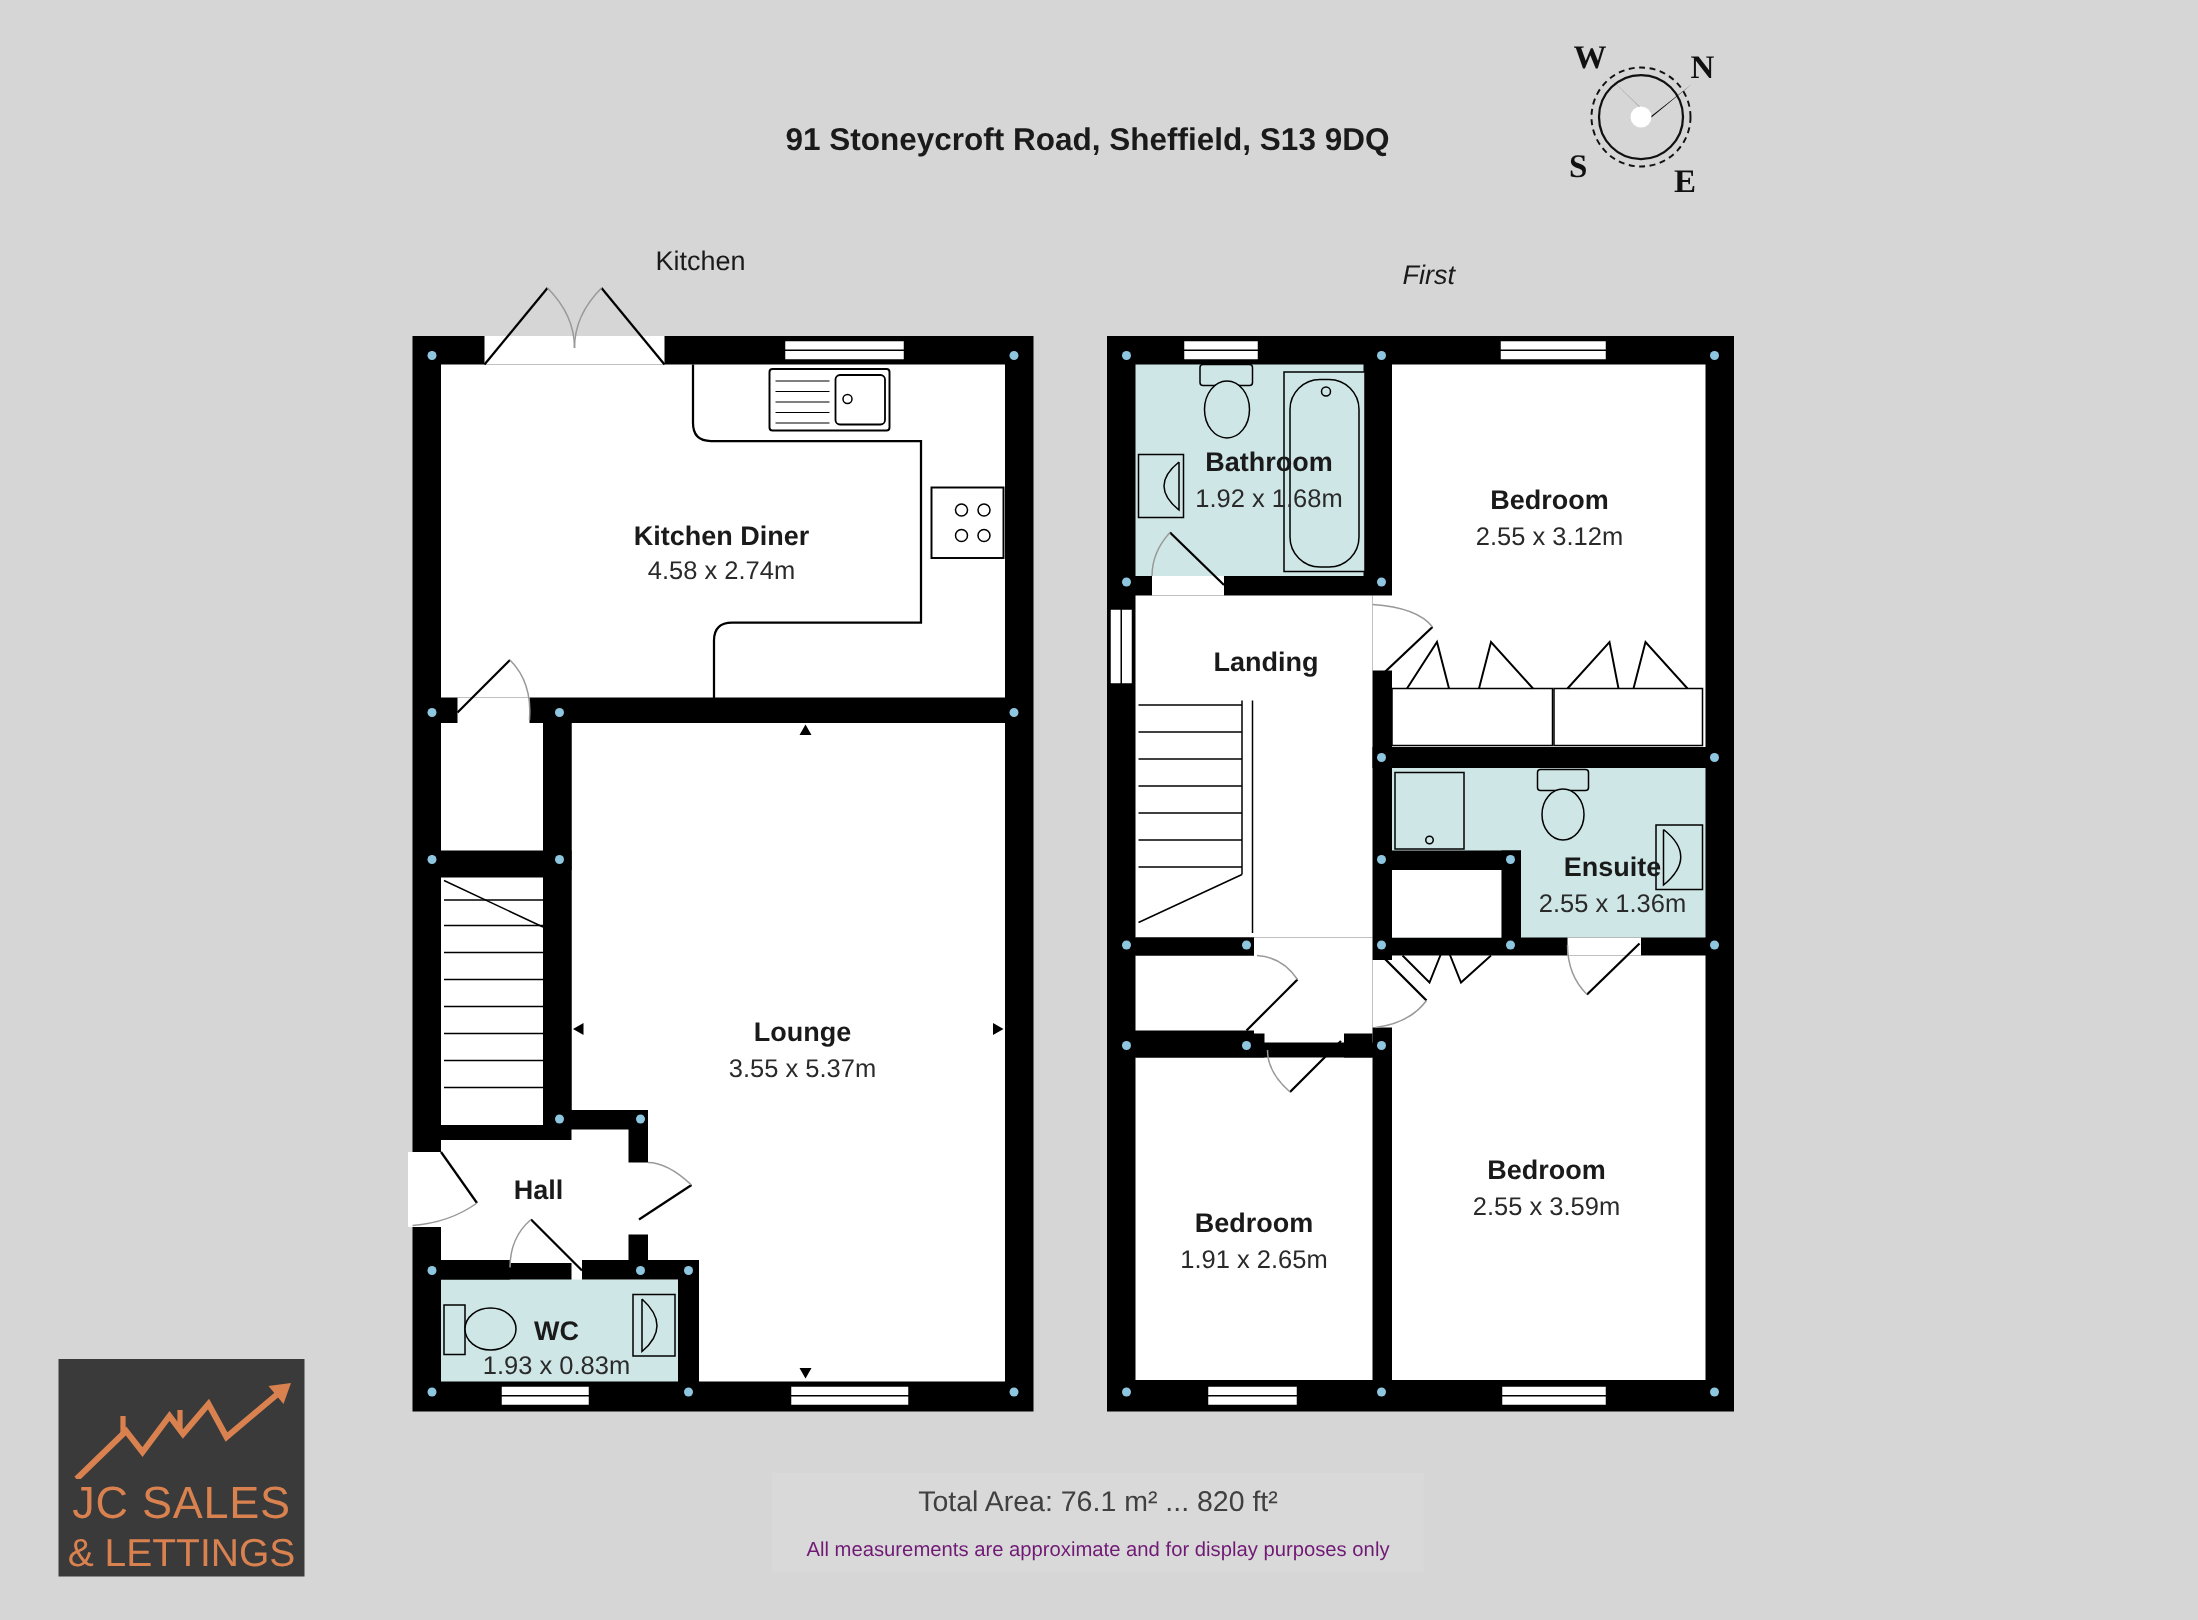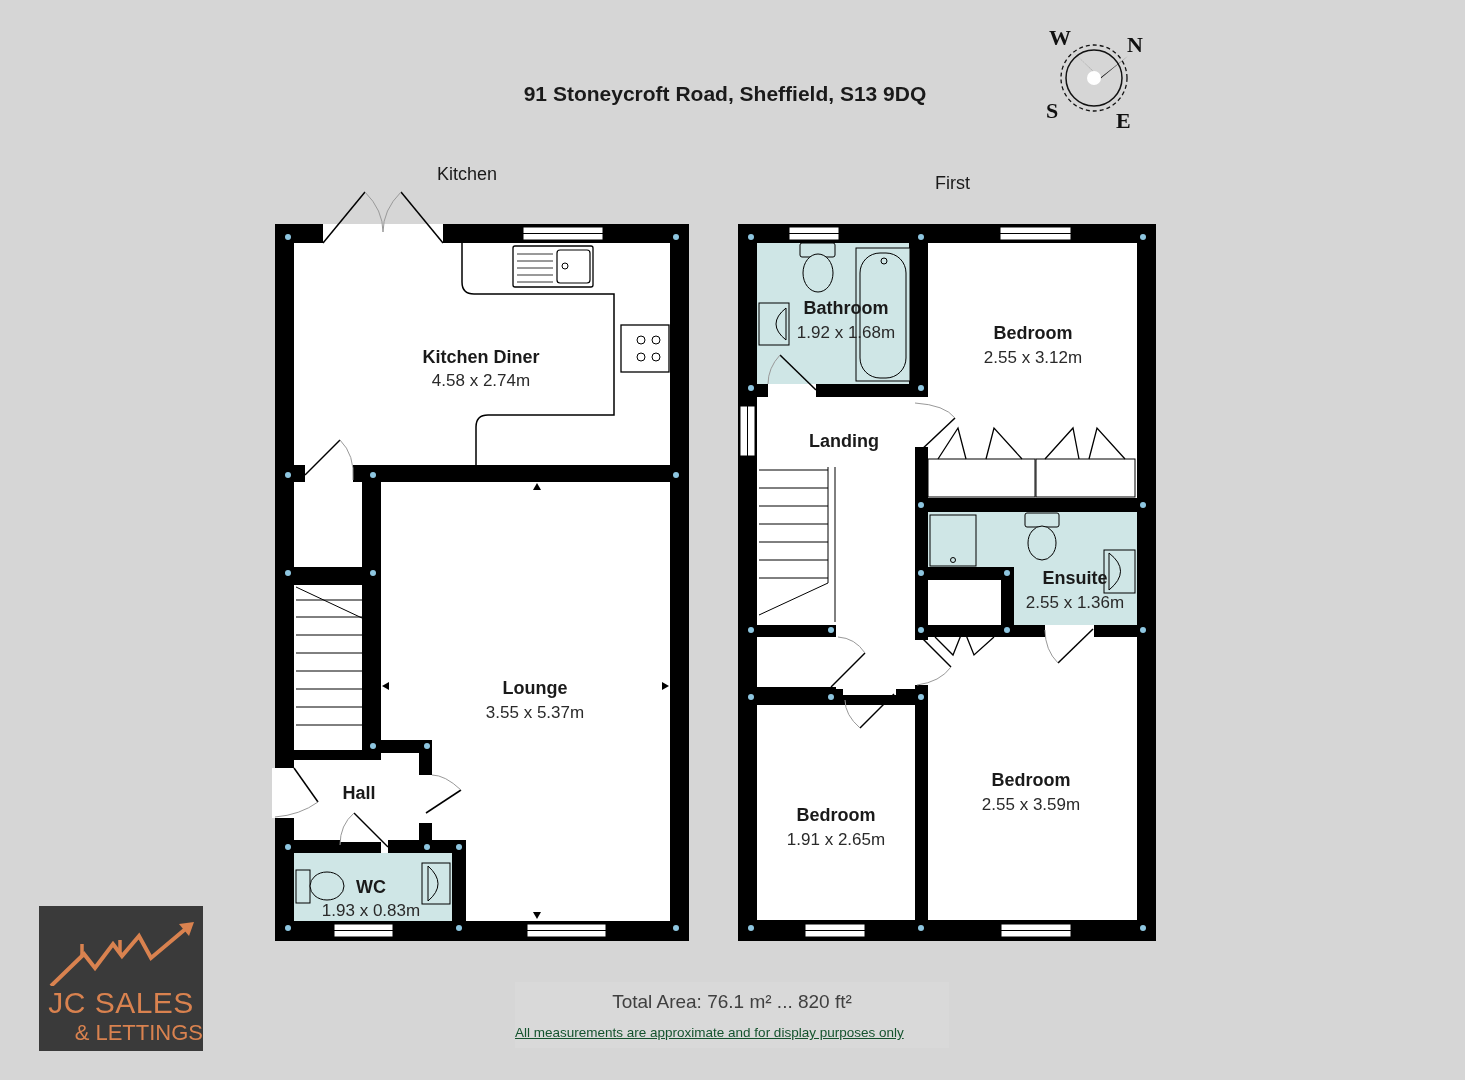--- a/index.html
+++ b/index.html
@@ -1,31 +1,31 @@
 <!DOCTYPE html>
 <html><head>
 <meta charset="utf-8">
 <style>
   html,body{margin:0;padding:0;}
   body{width:1465px;height:1080px;background:#d6d6d6;position:relative;overflow:hidden;font-family:"Liberation Sans",sans-serif;color:#1a1a1a;}
   .abs{position:absolute;}
   #title{left:0;width:1450px;top:82px;text-align:center;font-size:21px;font-weight:bold;}
   .floor-label{font-size:18px;}
   #ground-label{left:437px;top:164px;}
-  #first-label{left:935px;top:173px;}
+  #first-label{left:935px;top:173px;font-style:italic;}
   svg{position:absolute;left:0;top:0;}
   .room-name{font-family:"Liberation Sans",sans-serif;font-weight:bold;font-size:18px;fill:#1a1a1a;text-anchor:middle;}
   .room-dim{font-family:"Liberation Sans",sans-serif;font-size:17px;fill:#2a2a2a;text-anchor:middle;}
   .compass-letter{font-family:"Liberation Serif",serif;font-weight:bold;font-size:22px;fill:#111;}
   #footer-box{left:515px;top:982px;width:434px;height:66px;background:#d9d9d9;}
   #total-area{left:515px;width:434px;top:991px;text-align:center;font-size:19px;color:#404040;}
-  #disclaimer{left:515px;width:434px;top:1025px;font-size:13.5px;color:#14532d;text-decoration:underline;}
+  #disclaimer{left:515px;width:434px;top:1025px;text-align:center;font-size:13.5px;color:#701a75;}
   #logo{left:39px;top:906px;width:164px;height:145px;background:#3a3a3a;}
   #logo .l1{position:absolute;left:0;width:164px;top:80px;text-align:center;color:#d9824f;font-size:30px;letter-spacing:0.5px;}
-  #logo .l2{position:absolute;left:0;width:164px;top:114px;text-align:right;color:#d9824f;font-size:22px;}
+  #logo .l2{position:absolute;left:0;width:164px;top:114px;text-align:center;color:#d9824f;font-size:26px;}
 </style>
 </head>
 <body>
 
 <div id="title" class="abs">91 Stoneycroft Road, Sheffield, S13 9DQ</div>
 <div id="ground-label" class="abs floor-label">Kitchen</div>
 <div id="first-label" class="abs floor-label">First</div>
 
 <svg width="1465" height="1080" viewBox="0 0 1465 1080">
 

